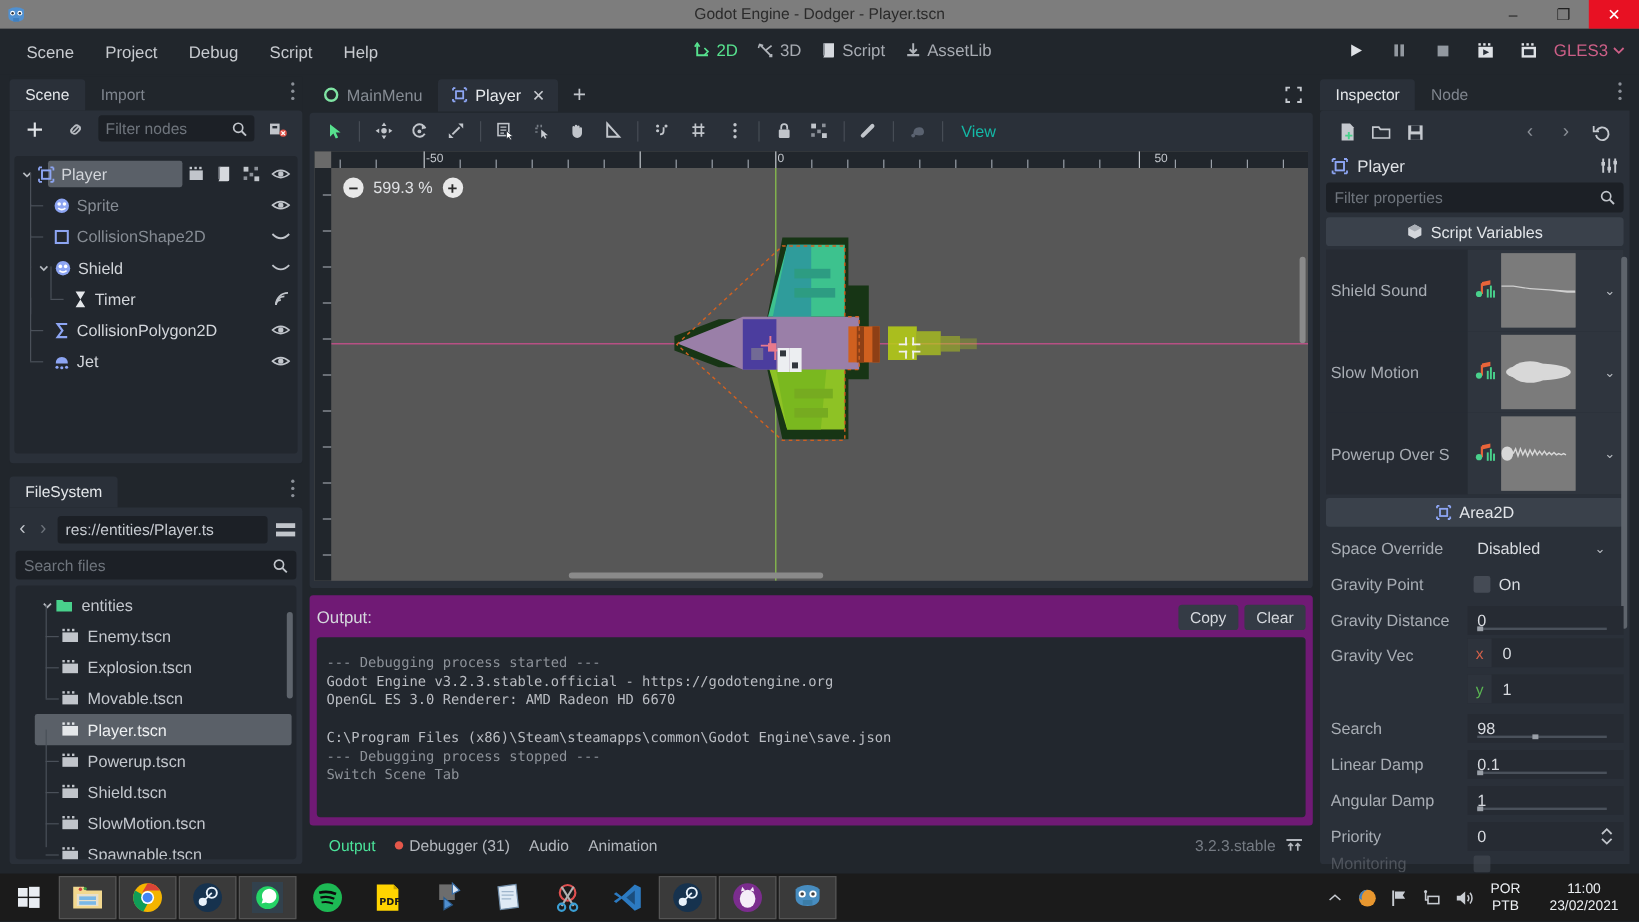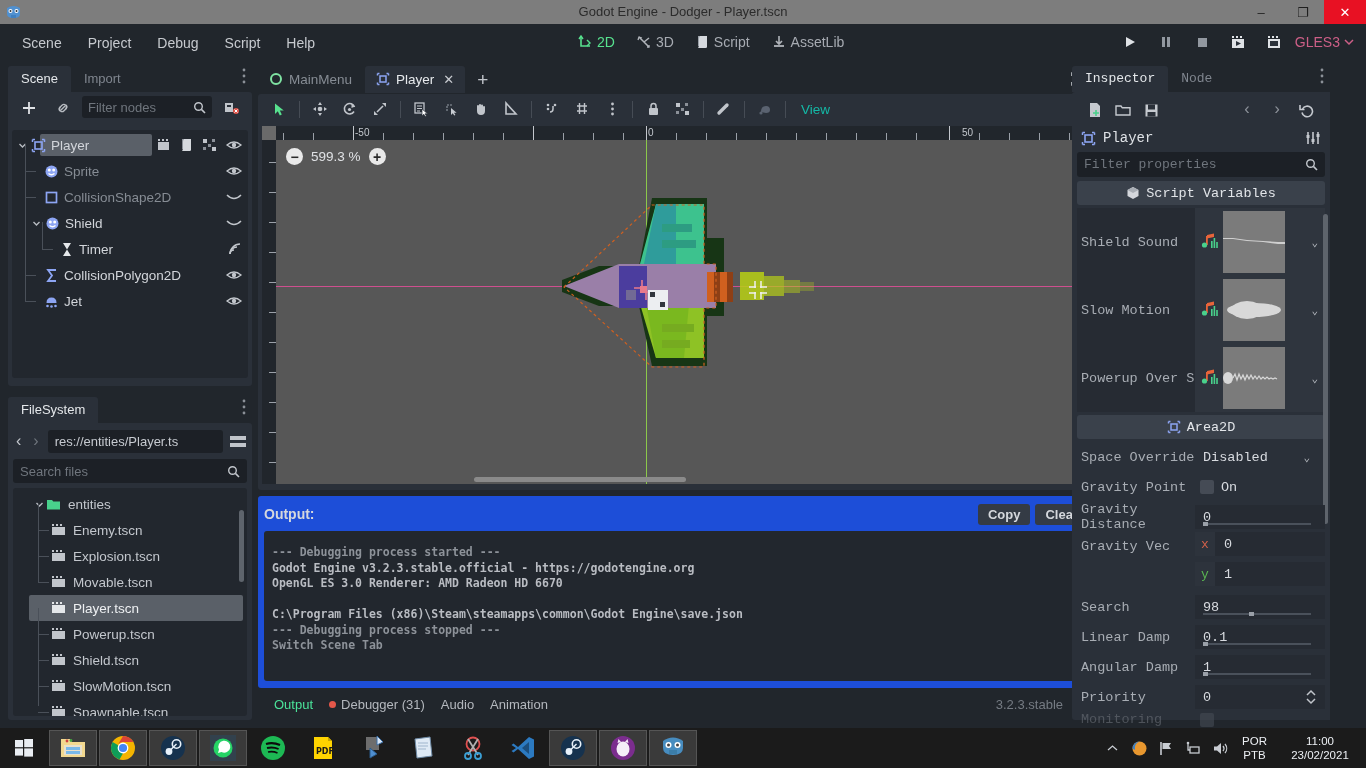--- a/index.html
+++ b/index.html
@@ -29,21 +29,21 @@
   .tb-btn.close{ background:#e81123; color:#fff; }
 
   
   .menubar{
     position:absolute; left:0; top:24px; width:1366px; height:38px;
     background:#21262c; display:flex; align-items:center;
   }
   .menu-item{ padding:4px 12px; font-size:14px; color:#c7cacf; margin-left:2px; border-radius:3px;}
   .menu-left{ display:flex; align-items:center; padding-left:8px;}
   .center-tools{
-    position:absolute; left:570px; top:30px; display:flex; align-items:center; gap:6px;
+    position:absolute; left:570px; top:30px; display:flex; align-items:center; 
   }
   .mode-btn{ display:flex; align-items:center; gap:5px; padding:4px 8px; border-radius:3px; font-size:14px; color:#a7abb2;}
   .mode-btn.active{ color:#57e18e;}
   .right-tools{
     position:absolute; right:8px; top:30px; display:flex; align-items:center; gap:6px;
   }
   .rt-btn{ width:30px; height:24px; display:flex; align-items:center; justify-content:center;}
   .gles{ color:#cd5f87; font-size:14px; display:flex; align-items:center; gap:4px; padding-right:4px;}
 
   
@@ -121,38 +121,38 @@
   .vtick{ position:absolute; left:7px; width:7px; height:1px; background:#9aa0a8;}
   .zoomctl{ position:absolute; left:24px; top:22px; display:flex; align-items:center; gap:8px; z-index:5;}
   .zbtn{ width:17px; height:17px; border-radius:50%; background:#e9e9e9; color:#2a2a2a; display:flex; align-items:center; justify-content:center; font-size:14px; line-height:1; font-weight:bold;}
   .zlabel{ font-size:13.5px; color:#dfe1e4;}
   .axis-x{ position:absolute; left:14px; right:0; height:1px; background:#cf4f8f;}
   .axis-y{ position:absolute; top:14px; bottom:0; width:1px; background:#8cc84b;}
   .vp-vscroll{ position:absolute; right:2px; top:88px; width:5px; height:72px; background:#8a8a8a; border-radius:3px;}
   .vp-hscroll{ position:absolute; left:212px; bottom:2px; height:5px; width:212px; background:#8a8a8a; border-radius:3px;}
 
   
-  .outpanel{ margin-top:6px; background:#1d4ed8; border-radius:3px; height:192px; position:relative; padding:6px;font-weight:bold;}
+  .outpanel{ margin-top:6px; background:#701a75; border-radius:3px; height:192px; position:relative; padding:6px;}
   .out-head{ display:flex; align-items:center; height:24px;}
   .out-title{ font-size:14px; color:#d5d8dd;}
   .out-btns{ margin-left:auto; display:flex; gap:5px;}
   .out-btn{ padding:3px 10px; background:#343b45; border-radius:3px; font-size:13px; color:#d5d8dd;}
   .out-text{
     margin-top:5px; background:#22272e; border-radius:3px; height:150px;
     font-family:"DejaVu Sans Mono","Liberation Mono",monospace; font-size:11.5px; line-height:15.5px;
     color:#b9bcc2; padding:14px 8px 0;
   }
   .out-text .dim{ color:#8d9299;}
   .statusbar{ position:absolute; left:258px; top:688px; width:836px; height:32px; display:flex; align-items:center; padding:0 8px;}
   .sb-item{ font-size:13px; color:#b4b8be; padding:3px 8px; display:flex; align-items:center; gap:5px;}
   .sb-item.active{ color:#4be39a;}
   .sb-right{ margin-left:auto; display:flex; align-items:center; gap:8px; color:#757b83; font-size:13px;}
 
   
-  .insp{ position:absolute; left:1072px; top:64px; width:258px; height:656px;font-family:Liberation Mono, monospace;}
+  .insp{ position:absolute; left:1100px; top:64px; width:258px; height:656px;}
   .insp-body{ background:#2a3039; border-radius:3px 0 0 3px; height:628px; padding:4px 5px;}
   .insp-toolbar{ display:flex; align-items:center; height:28px; padding:0 4px;}
   .it{ width:28px; height:22px; display:flex; align-items:center; justify-content:center;}
   .insp-node{ display:flex; align-items:center; height:28px; padding:0 4px; gap:7px;}
   .insp-node .nm{ font-size:14px; color:#dfe2e6;}
   .insp-filter{ height:25px; background:#1c2026; border-radius:3px; display:flex; align-items:center; padding:0 7px; margin-bottom:4px;}
   .insp-filter span.ph{ flex:1; font-size:13px; color:#6f757d;}
   .insp-scroll{ position:absolute; right:2px; top:150px; width:5px; height:310px; background:#5e646c; border-radius:3px;}
   .cat-header{
     background:#3a414b; border-radius:3px; height:24px; display:flex; align-items:center;

